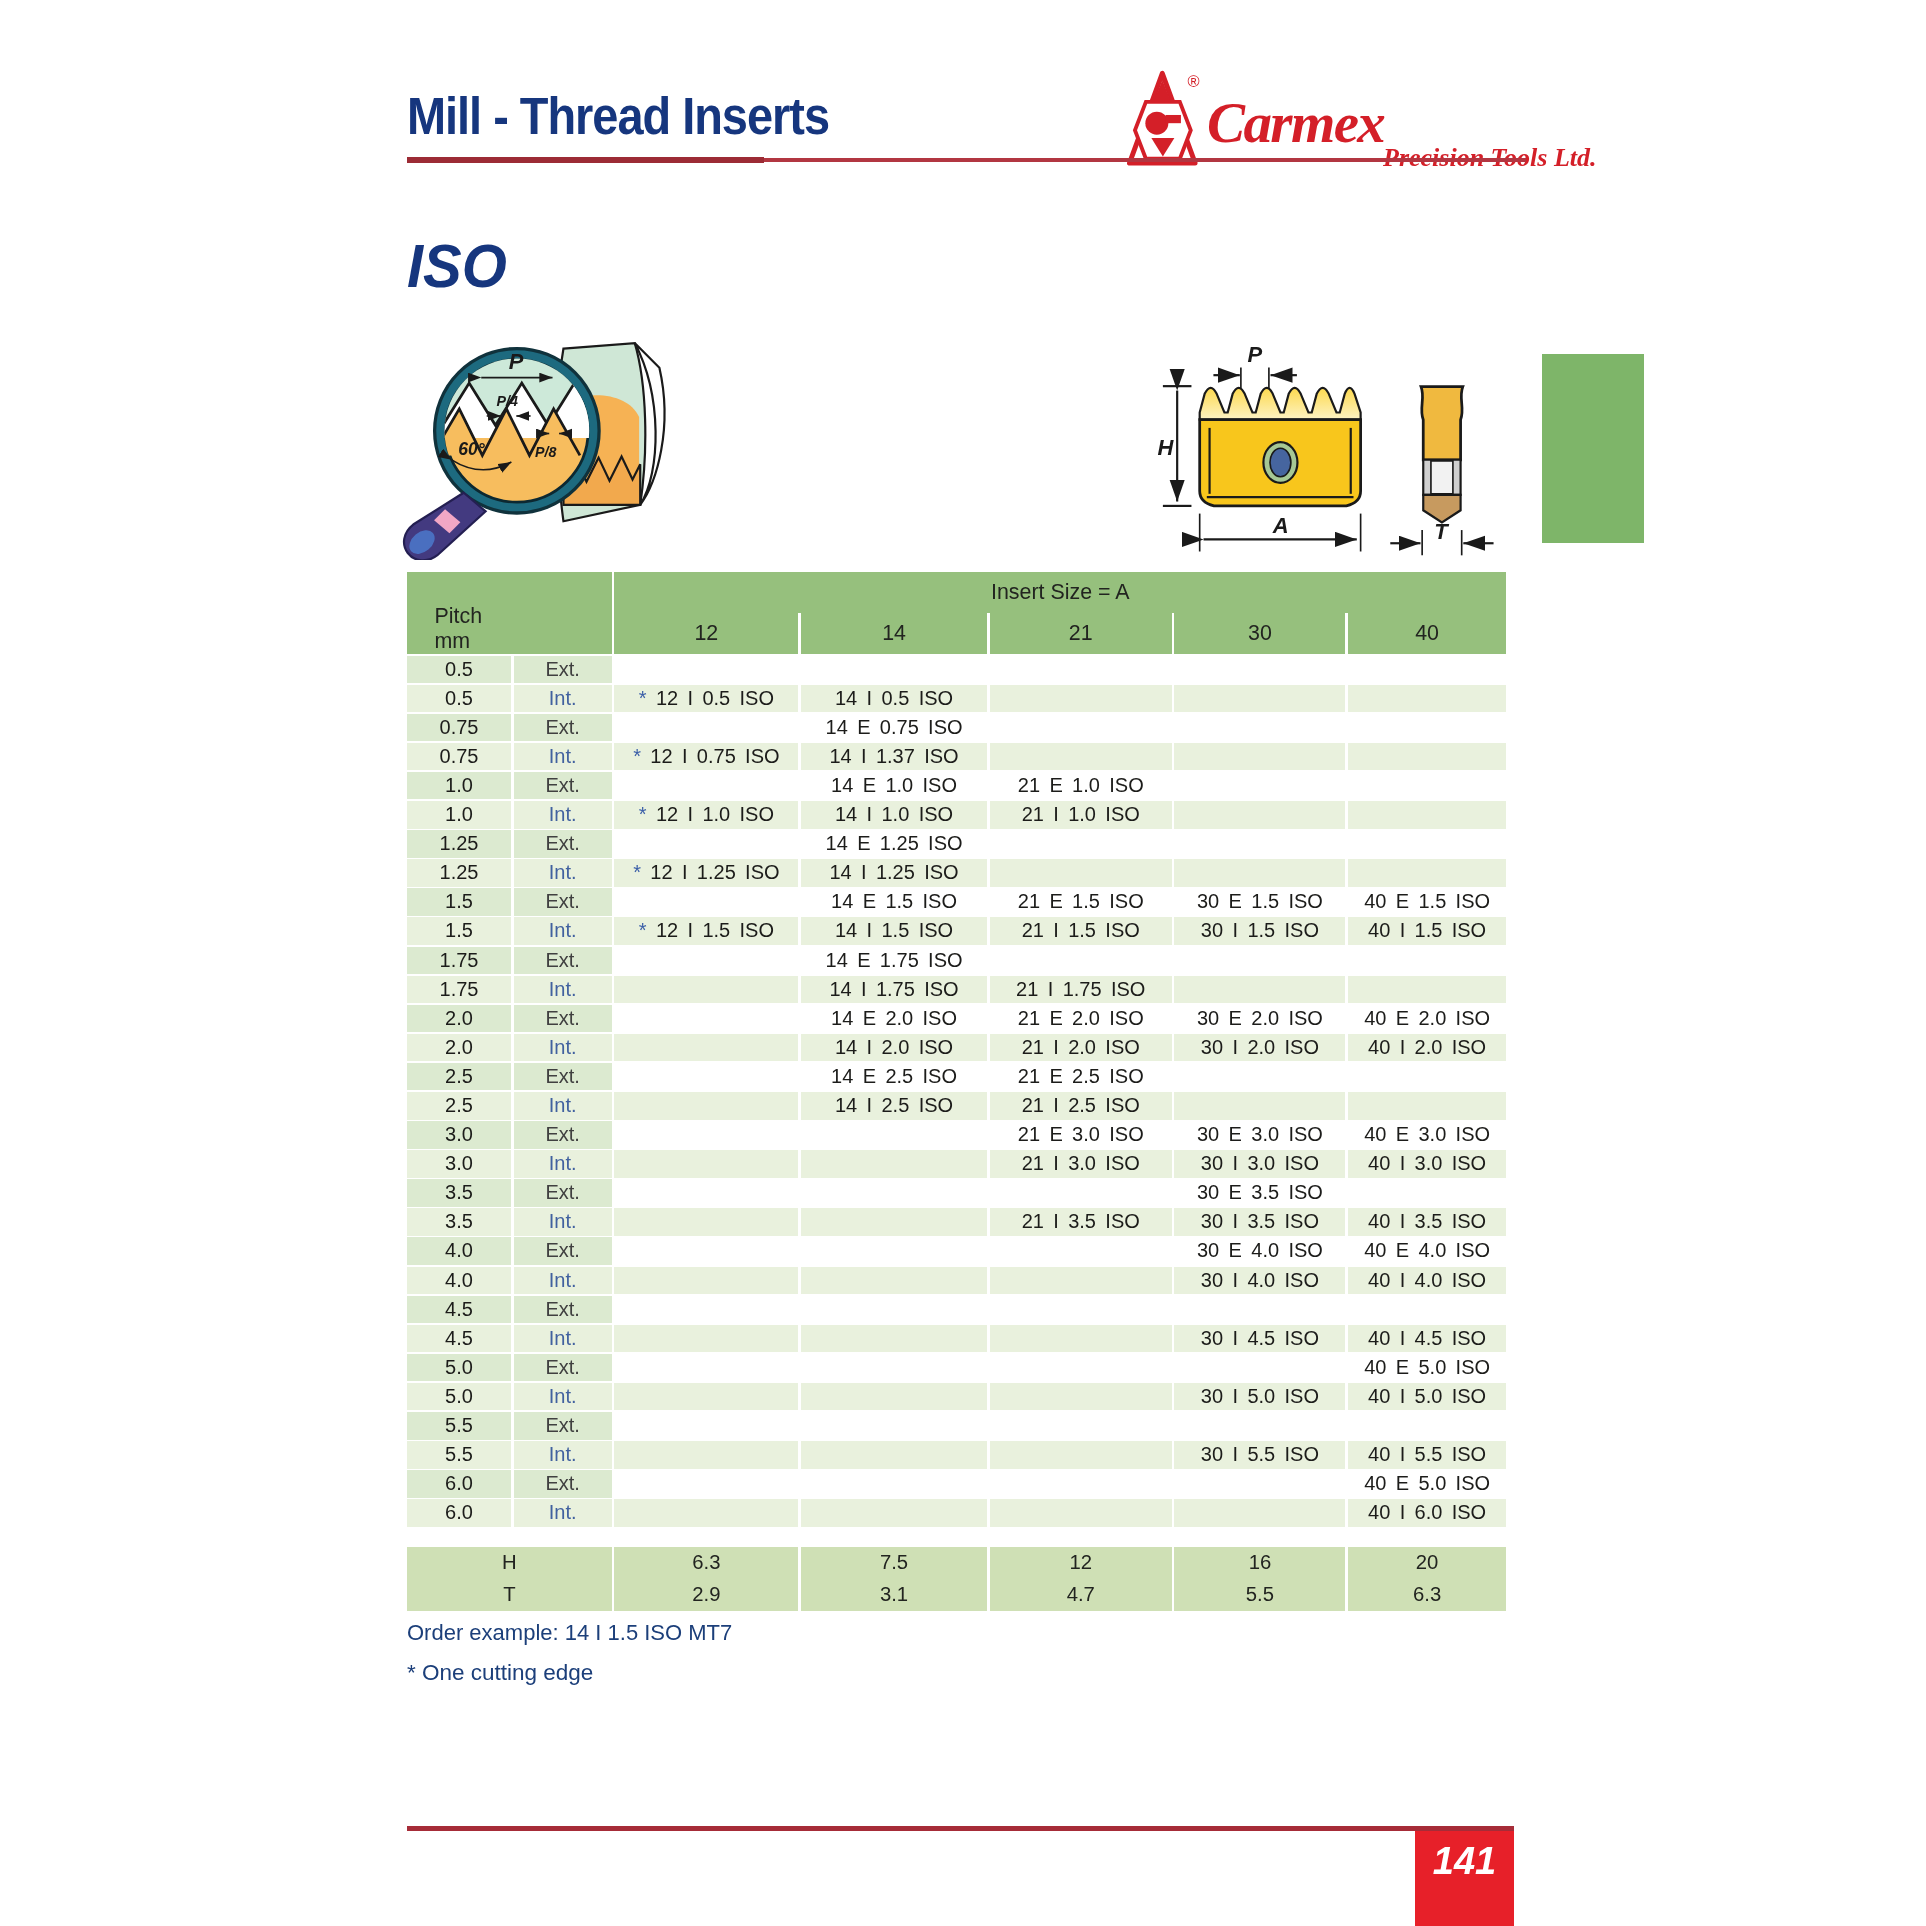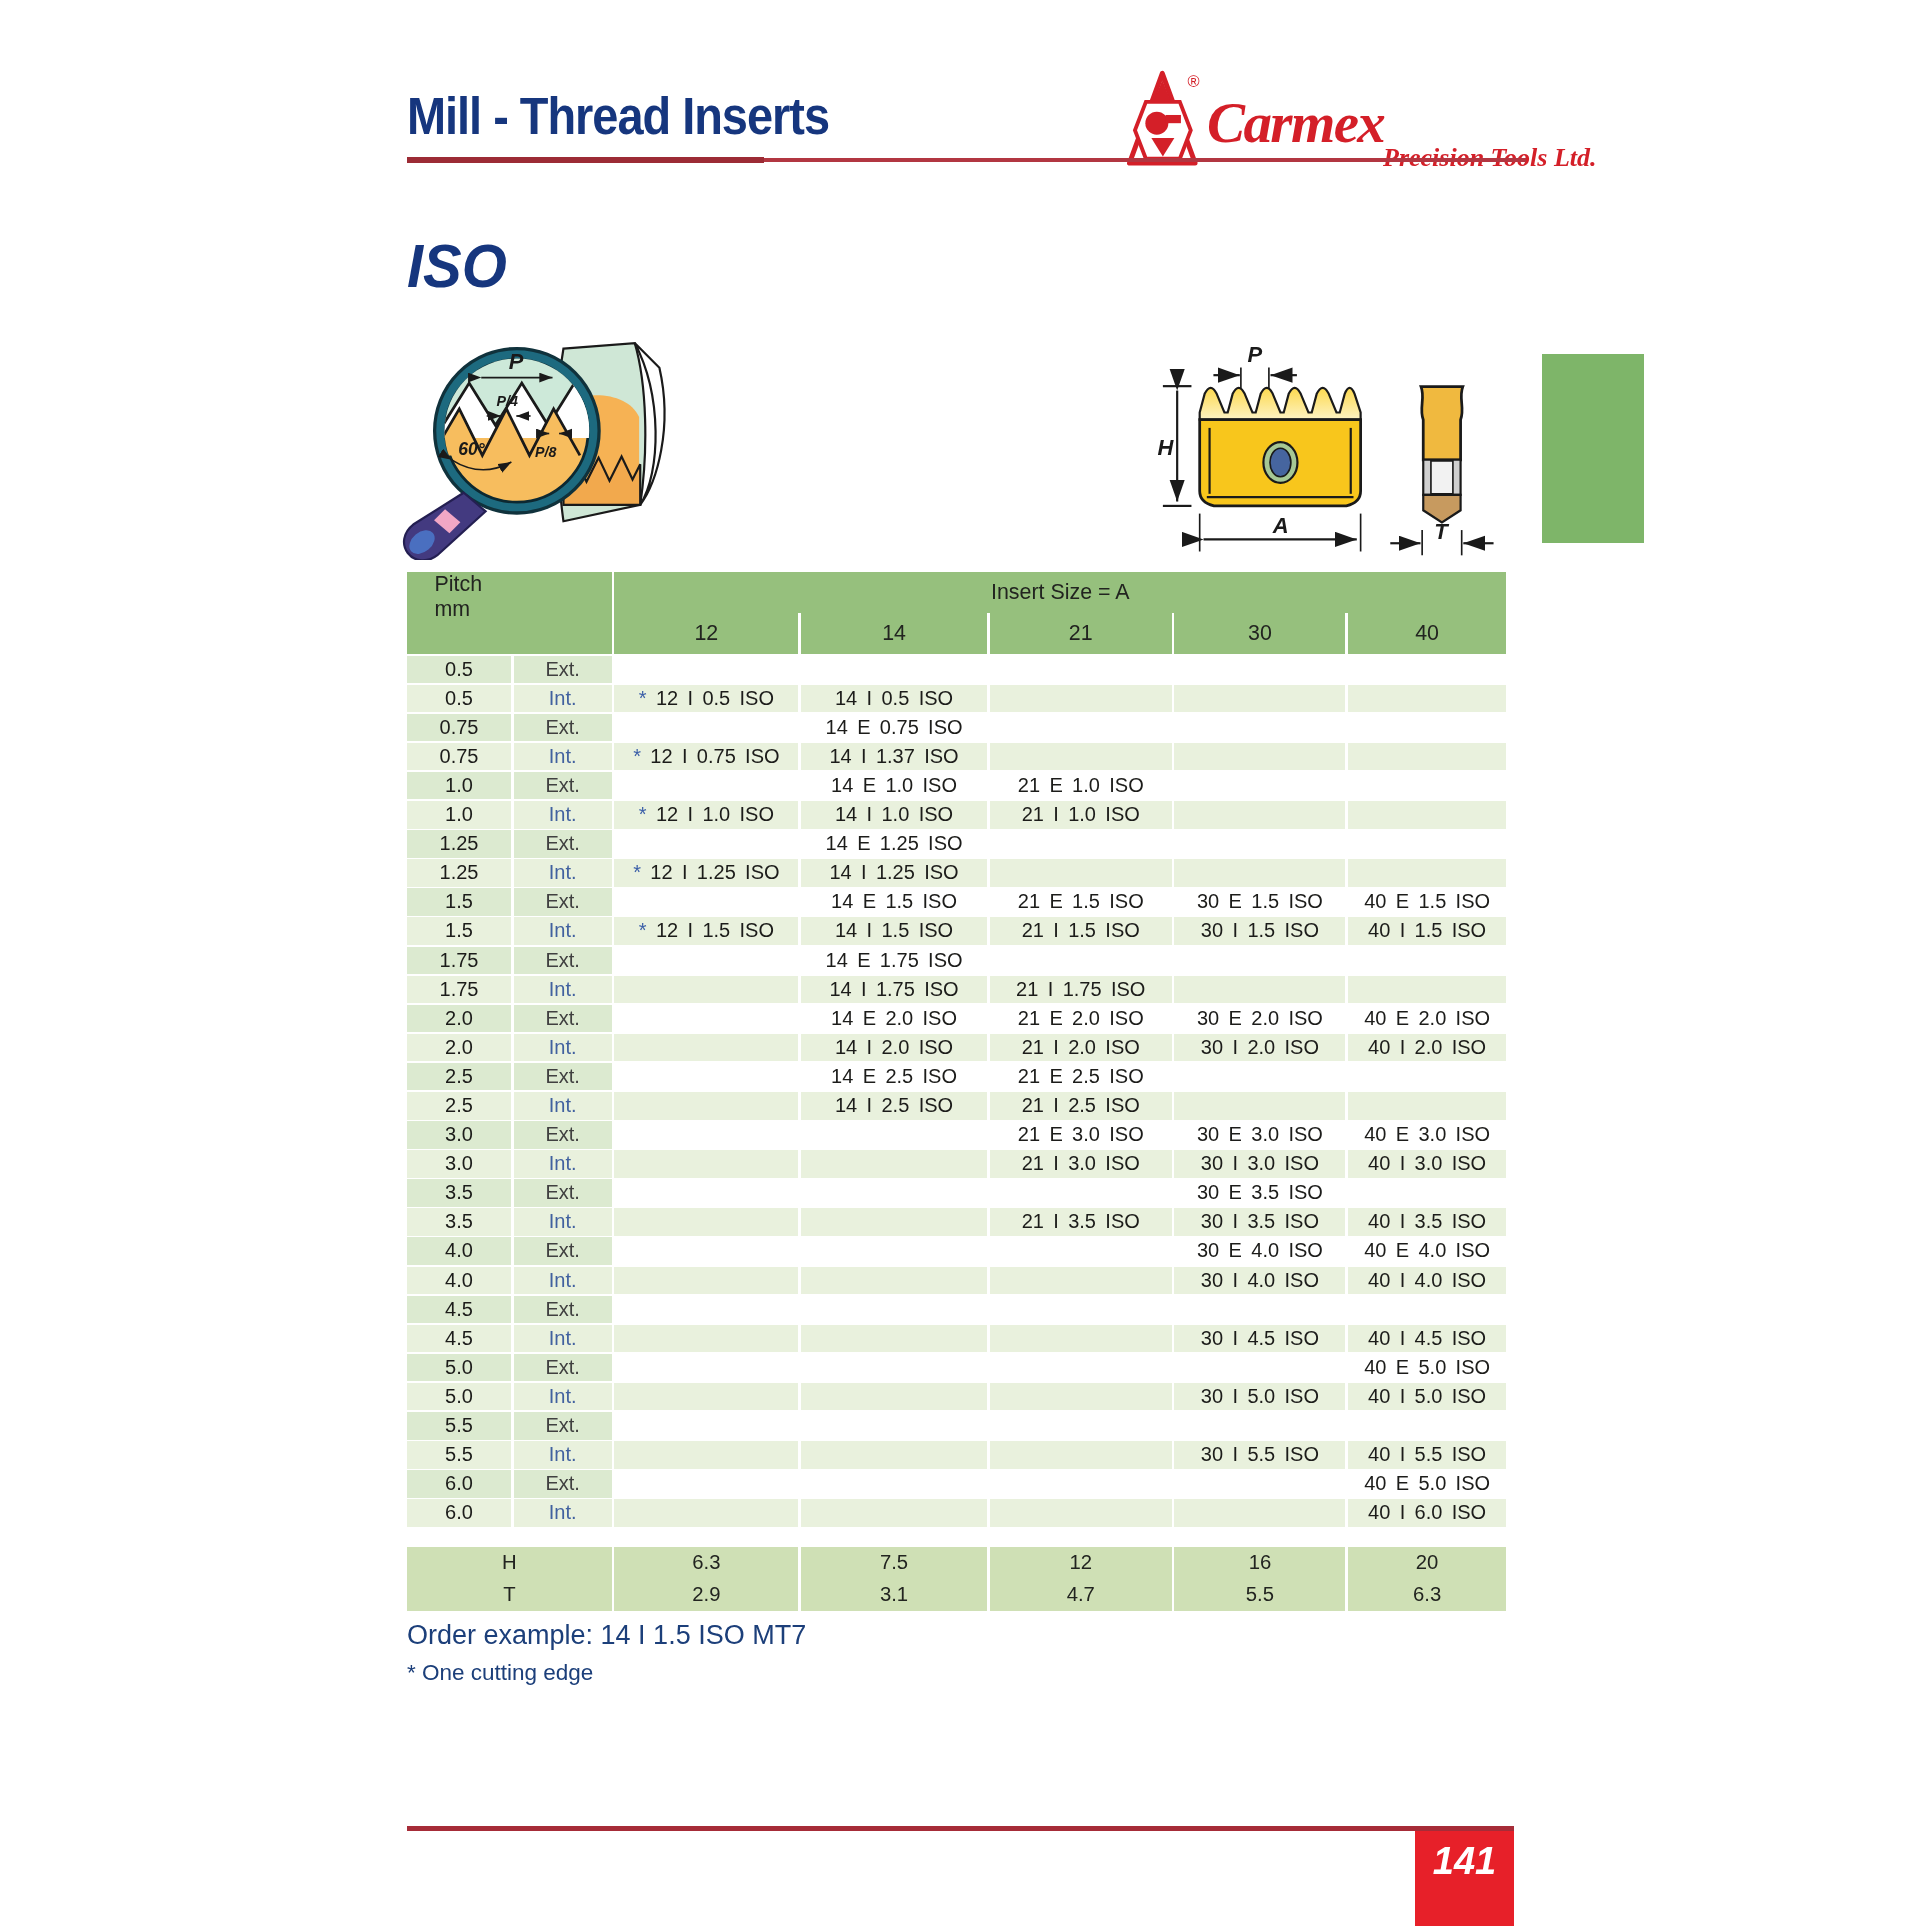--- a/index.html
+++ b/index.html
@@ -26,42 +26,42 @@
   .lens-illustration{position:absolute;left:399px;top:318px;}
   .tech-drawing{position:absolute;left:1153px;top:329px;}
   .green-tab{position:absolute;left:1542px;top:354px;width:102px;height:189px;background:#7eb569;}
 
   
   #tbl{position:absolute;left:407px;top:572px;width:1100px;}
   .grid-row{display:grid;grid-template-columns:104px 98px 184px 186px 182px 171px 158px;
             column-gap:2.7px;}
   .thead{grid-template-rows:41px 41px;row-gap:0;}
   .th{background:#96c07d;color:#222420;font-size:21.4px;}
-  .th-pitch{grid-column:1/3;grid-row:1/3;display:flex;flex-direction:column;justify-content:flex-start;
+  .th-pitch{grid-column:1/3;grid-row:1/3;display:flex;flex-direction:column;justify-content:flex-end;
             padding-left:27.5px;line-height:25px;box-sizing:border-box;}
   .th-insert{grid-column:3/8;grid-row:1;display:flex;align-items:center;justify-content:center;}
   .th-size{grid-row:2;display:flex;align-items:center;justify-content:center;}
 
   #tbody{margin-top:1.6px;}
   .trow{height:27.5px;margin-bottom:1.6px;}
   .cell{font-size:20px;line-height:27.5px;text-align:center;white-space:nowrap;word-spacing:3.8px;}
   .trow.ext .cell.pitch,.trow.ext .cell.type{background:#dcead0;}
   .trow.ext .cell.data{background:#ffffff;}
   .trow.int .cell.pitch,.trow.int .cell.type{background:#e9f1dd;}
   .trow.int .cell.data{background:#e9f1dd;}
   .trow.ext .cell.type{color:#404040;}
   .trow.int .cell.type{color:#41619f;}
   .star{color:#3b5fa8;}
 
   #tfoot{margin-top:20px;grid-template-rows:32px 32px;row-gap:0;}
   .fcell{background:#cfe0b5;font-size:20.3px;display:flex;align-items:center;justify-content:center;
          color:#222420;}
   .flabel{grid-column:1/3;}
 
-  .order-example{position:absolute;left:407px;top:1620px;font-size:27px;color:#1c3f7a;}
+  .order-example{position:absolute;left:407px;top:1620px;font-size:22px;color:#1c3f7a;}
   .footnote{position:absolute;left:407px;top:1660px;font-size:22.5px;color:#1c3f7a;}
 
   
   .rule-bottom{position:absolute;left:407px;top:1826px;width:1107px;height:5px;background:#a62c38;}
   .page-number-box{position:absolute;left:1415px;top:1831px;width:99px;height:113px;background:#e72029;}
   .page-number{margin-top:8.8px;text-align:center;font-size:38px;font-weight:bold;font-style:italic;
                color:#ffffff;}
 
   svg text{font-family:"Liberation Sans",sans-serif;}
   .dim-label{font-style:italic;font-weight:bold;fill:#1a1a1a;}

